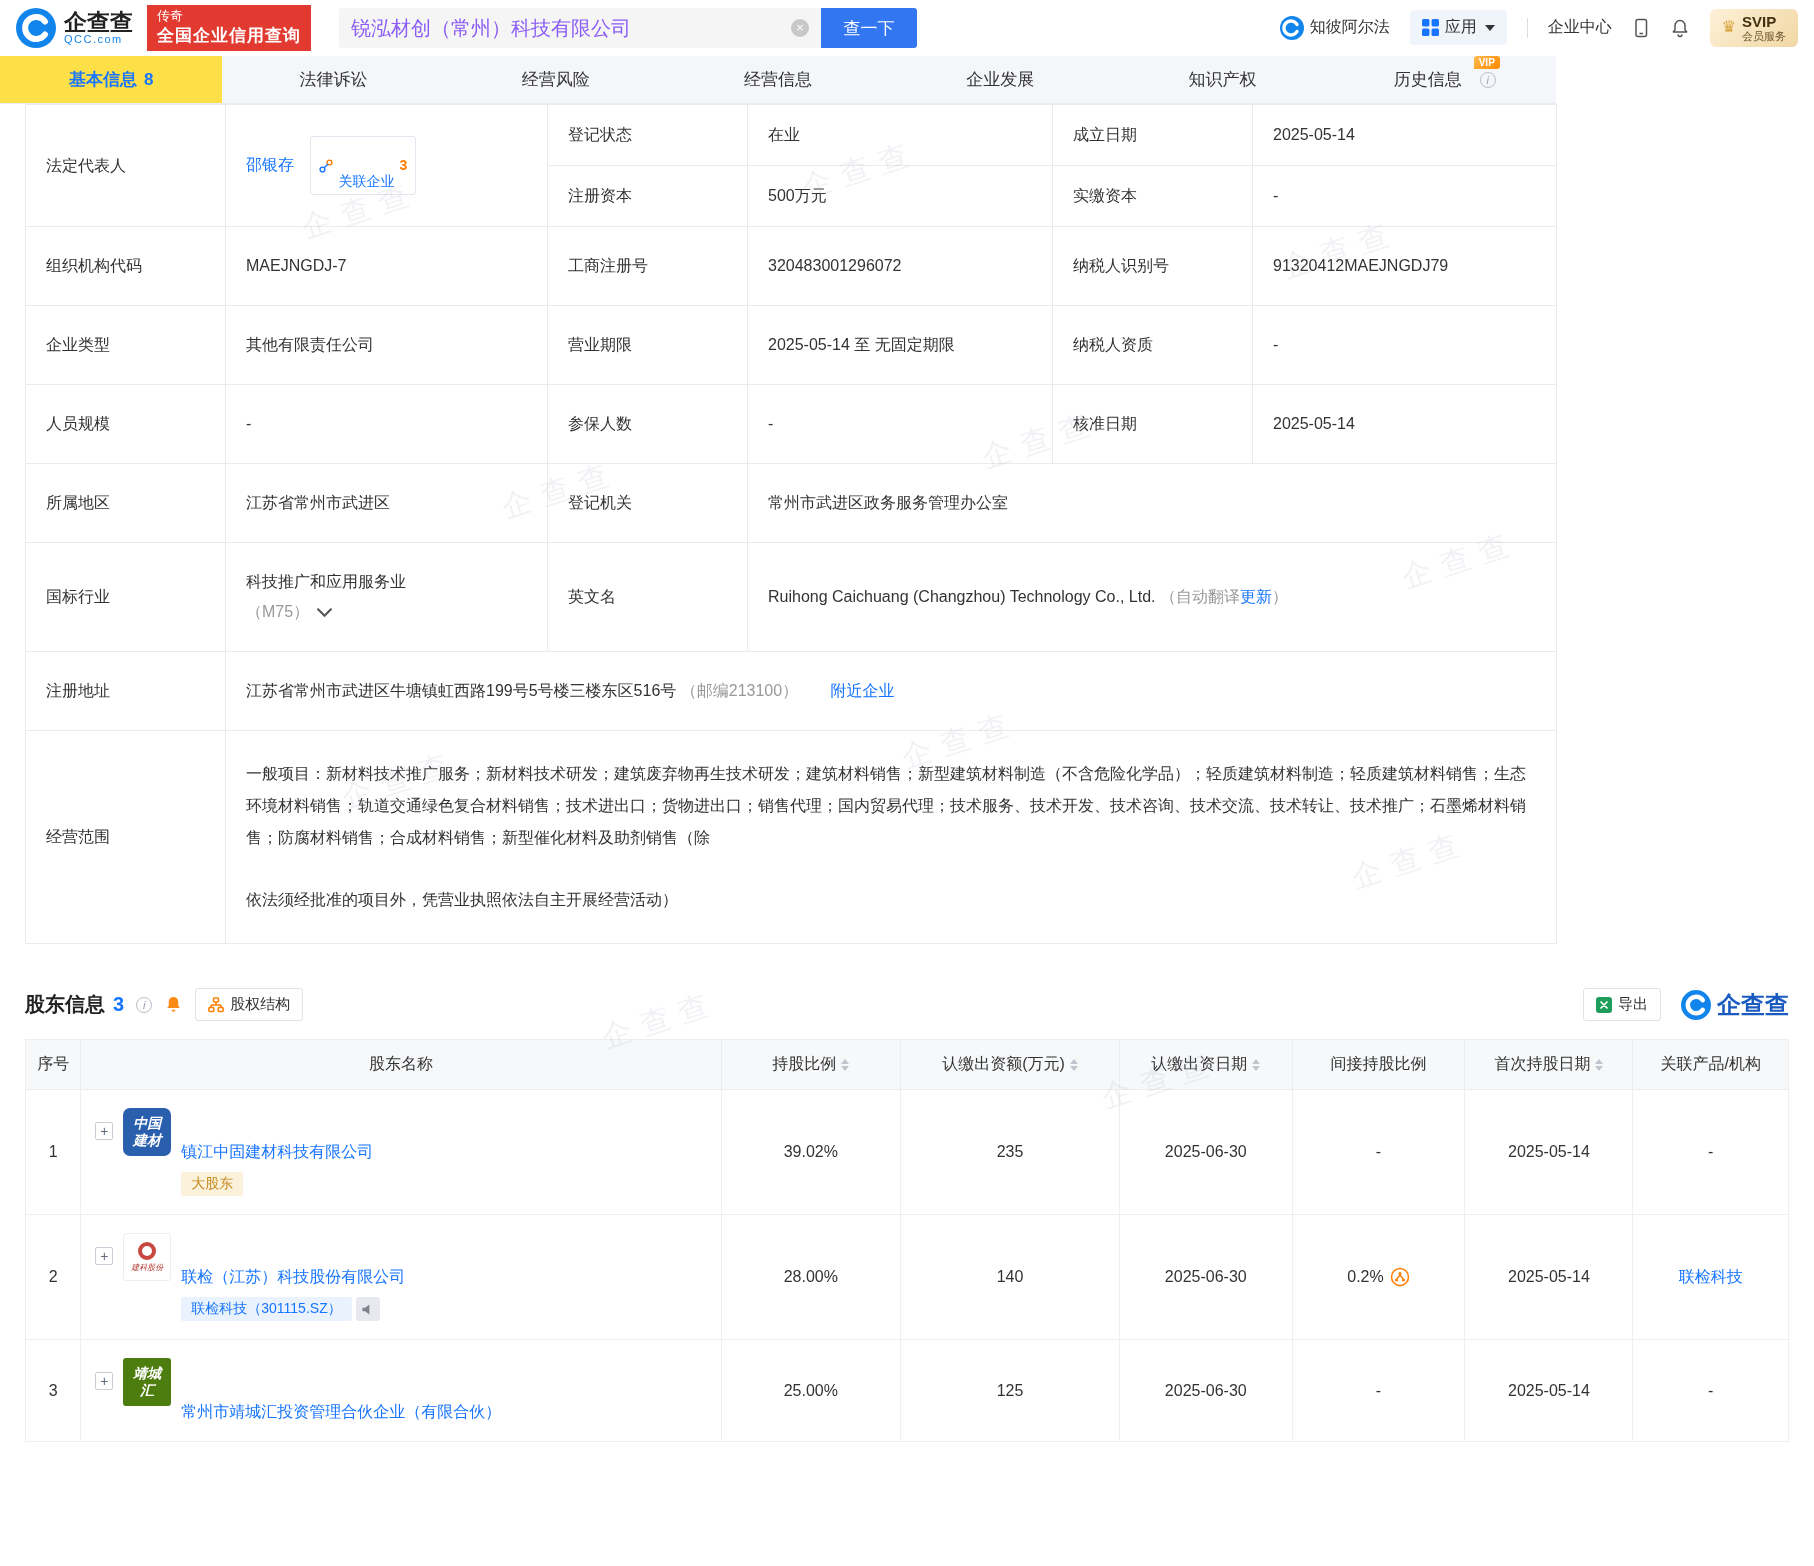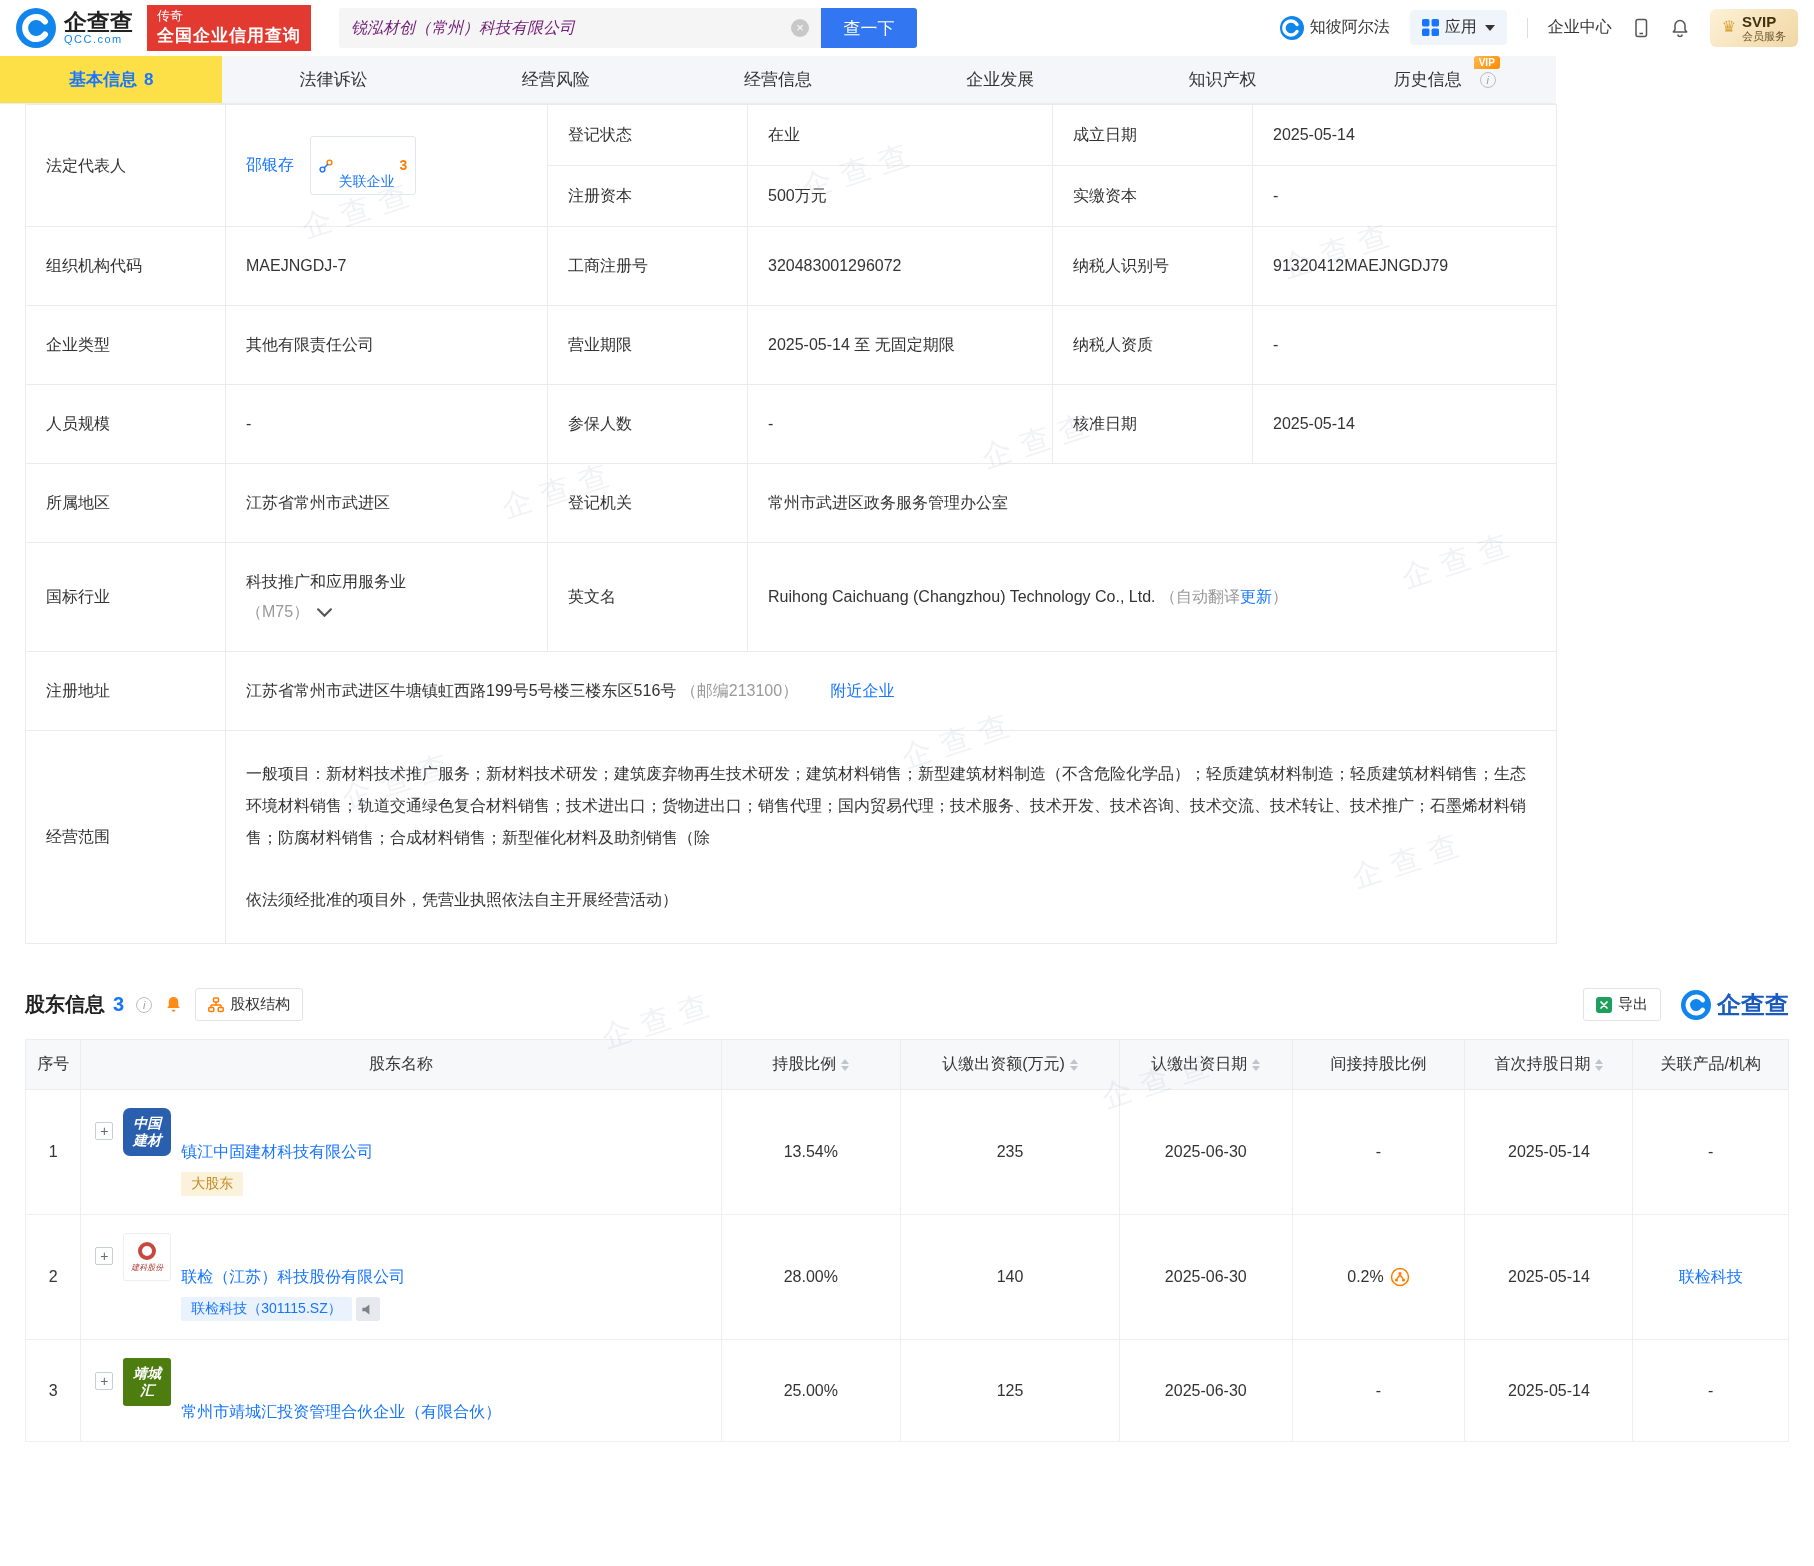--- a/index.html
+++ b/index.html
@@ -21,22 +21,22 @@
   .logo-circle { width:40px; height:40px; display:inline-flex; }
   .brand-text { display:flex; flex-direction:column; line-height:1.05; }
   .brand-name { font-size:23px; font-weight:700; color:#222; }
   .brand-domain { font-size:11px; color:#1285ed; letter-spacing:1.5px; }
   .promo { background:#e23a30; color:#fff; padding:3px 10px 5px; line-height:1.25; cursor:pointer; }
   .promo-l1 { display:block; font-size:13px; }
   .promo-l2 { display:block; font-size:17px; font-weight:700; letter-spacing:1px; }
   .searchbar { display:flex; margin-left:14px; }
   .search-box { width:482px; height:40px; background:#f5f5f5; display:flex; align-items:center;
                 padding:0 12px; border-radius:3px 0 0 3px; }
-  .search-input { flex:1; border:none; outline:none; background:transparent; font-size:16px; color:#701a75;
-                  font-family:inherit;font-style:italic; }
+  .search-input { flex:1; border:none; outline:none; background:transparent; font-size:20px; color:#8b5cf6;
+                  font-family:inherit; }
   .clear-btn { width:18px; height:18px; border-radius:50%; background:#c8c8c8; color:#fff; font-size:13px;
                line-height:18px; text-align:center; cursor:pointer; }
   .search-btn { width:96px; height:40px; border:none; background:#3277f1; color:#fff; font-size:17px;
                 border-radius:0 3px 3px 0; cursor:pointer; font-family:inherit; }
   .top-nav { margin-left:auto; display:flex; align-items:center; gap:20px; }
   .nav-item { display:flex; align-items:center; gap:6px; font-size:16px; color:#333; cursor:pointer; white-space:nowrap; }
   .nav-item.apps { background:#f0f4fb; border-radius:4px; padding:7px 12px; }
   .caret { width:0; height:0; border-left:5px solid transparent; border-right:5px solid transparent;
            border-top:6px solid #333; margin-left:2px; }
   .vdivider { width:1px; height:20px; background:#ddd; }
@@ -442,21 +442,21 @@
             <span class="sh-logo sq-blue">
               <i>中国</i>
               <i>建材</i>
             </span>
             <span class="name-col">
               <a class="blue sh-name">镇江中固建材科技有限公司</a>
               <span class="tag-yellow">大股东</span>
             </span>
           </div>
         </td>
-        <td><span>13.54%</span></td>
+        <td><span>39.02%</span></td>
         <td><span>235</span></td>
         <td><span>2025-06-30</span></td>
         <td><span>-</span></td>
         <td><span>2025-05-14</span></td>
         <td><span>-</span></td>
       </tr>
 
       <tr>
         <td><span>2</span></td>
         <td class="name-cell">

